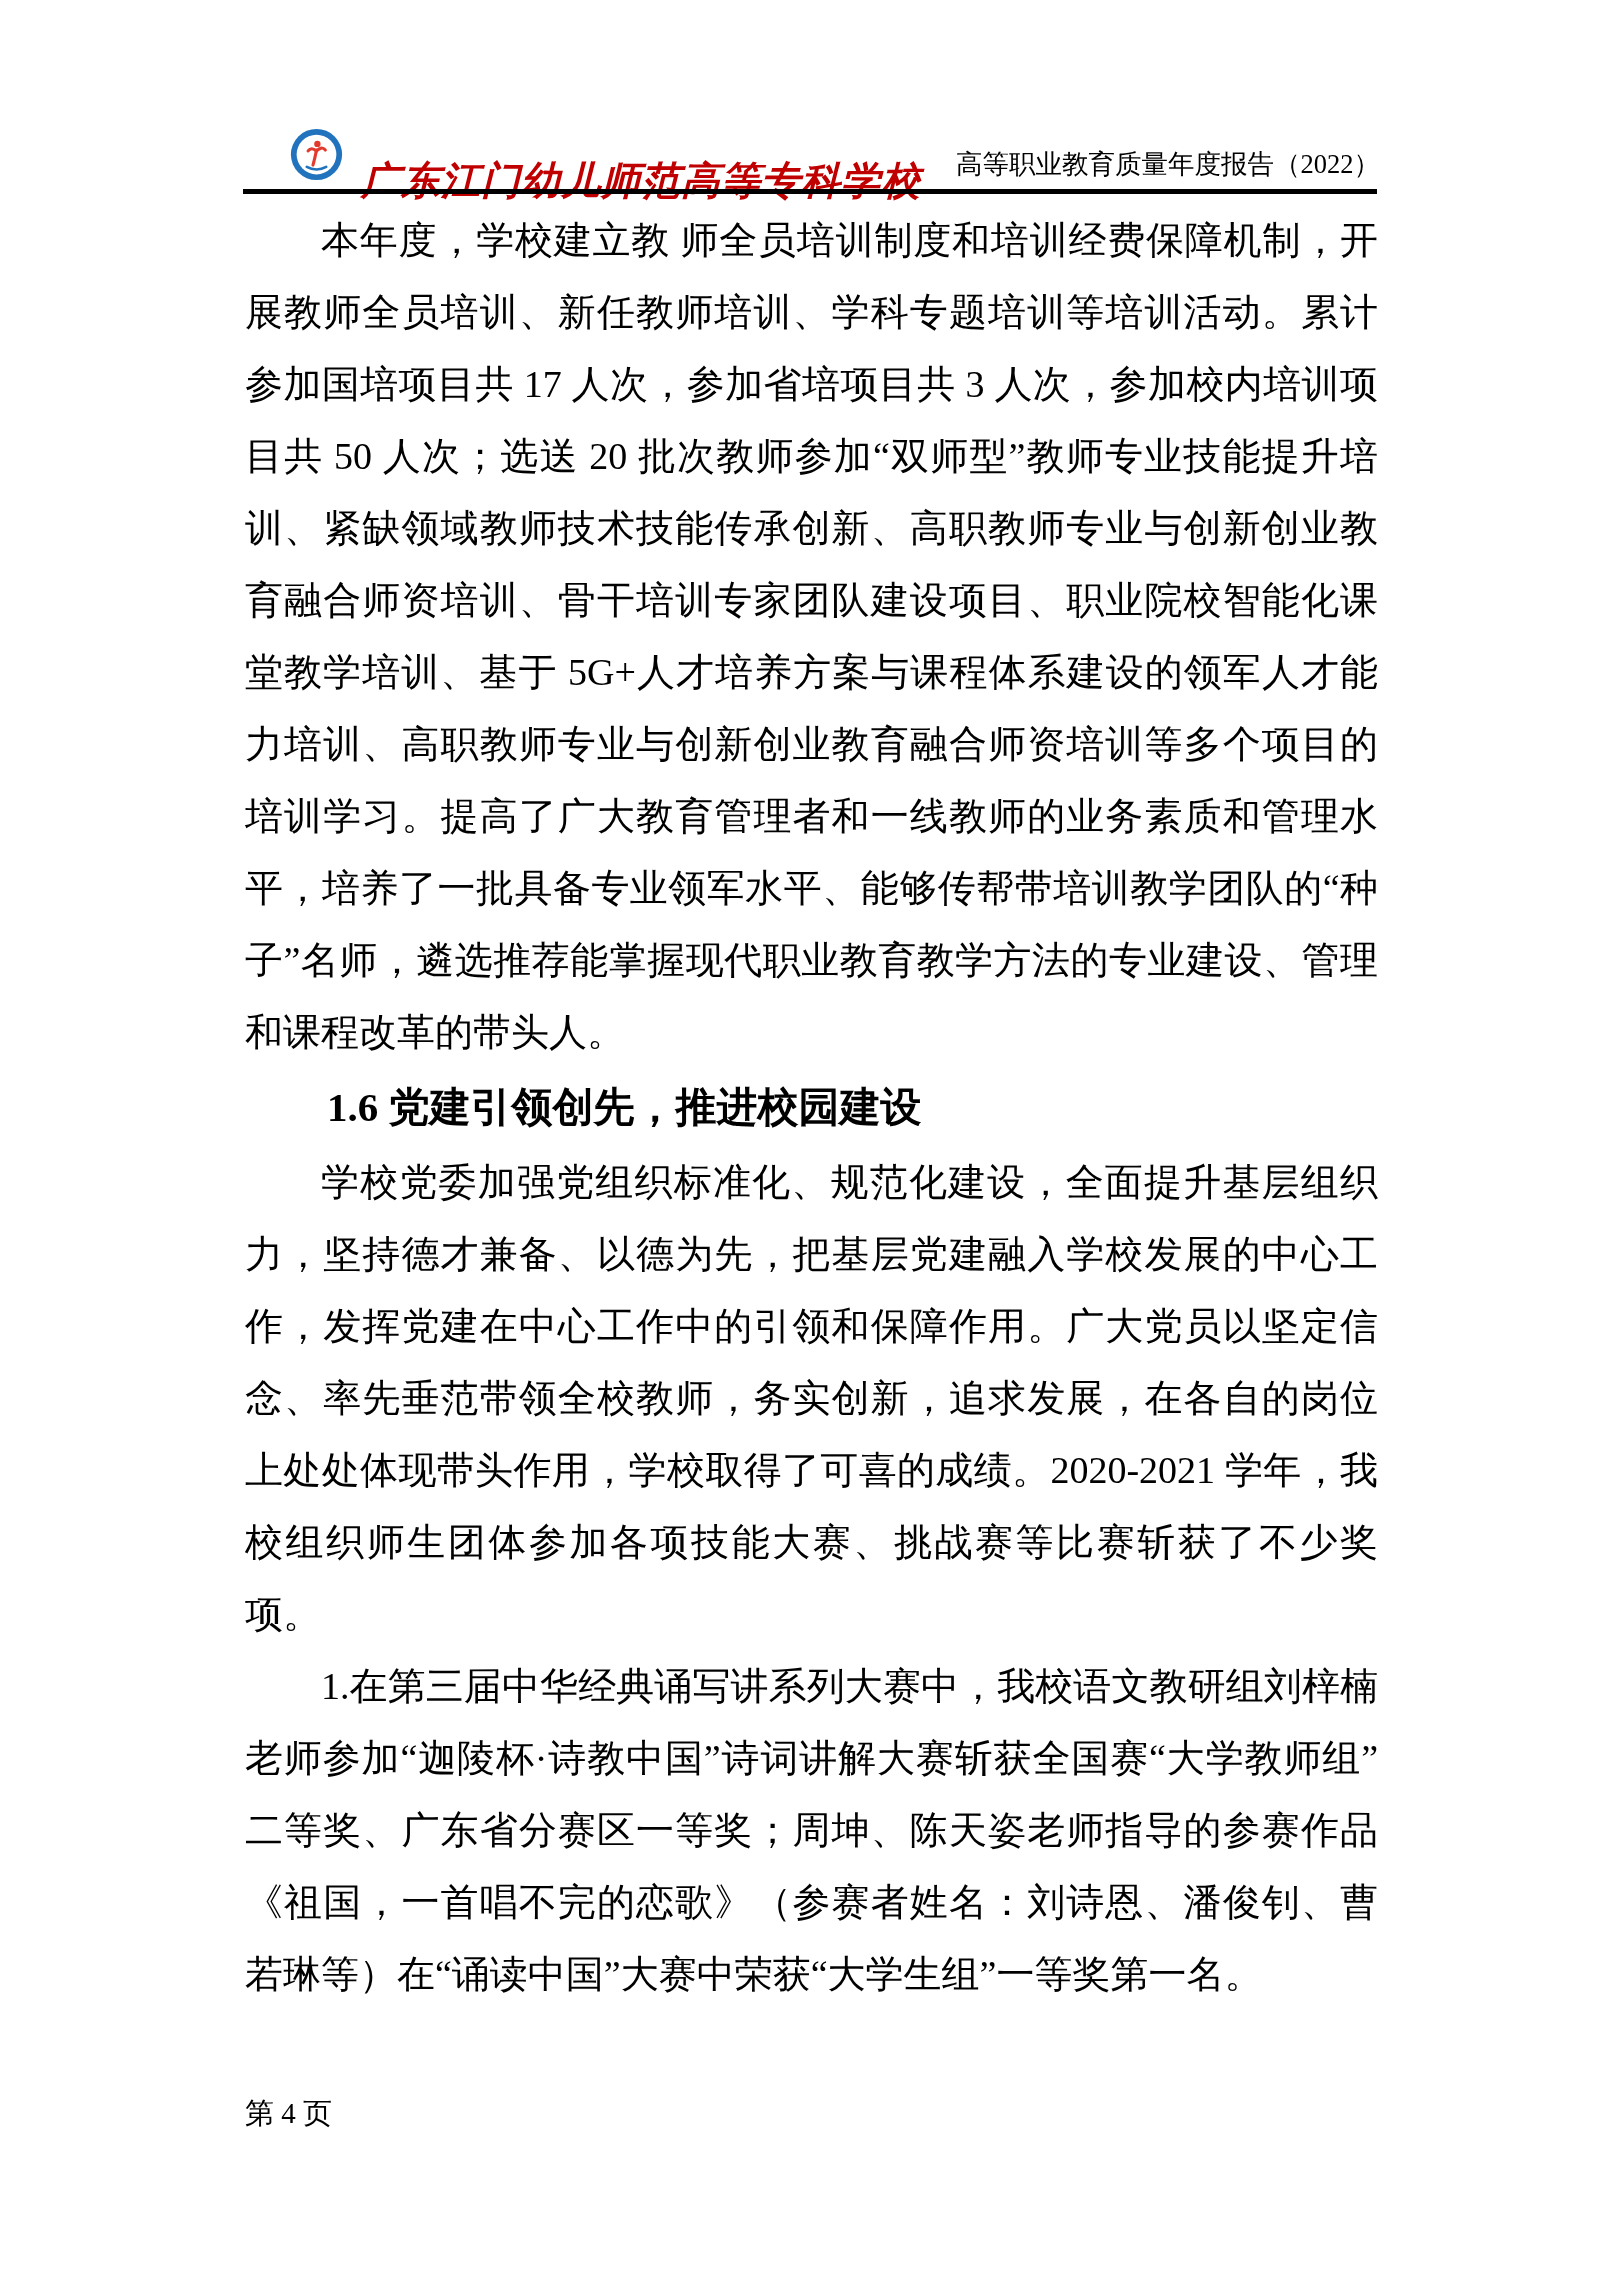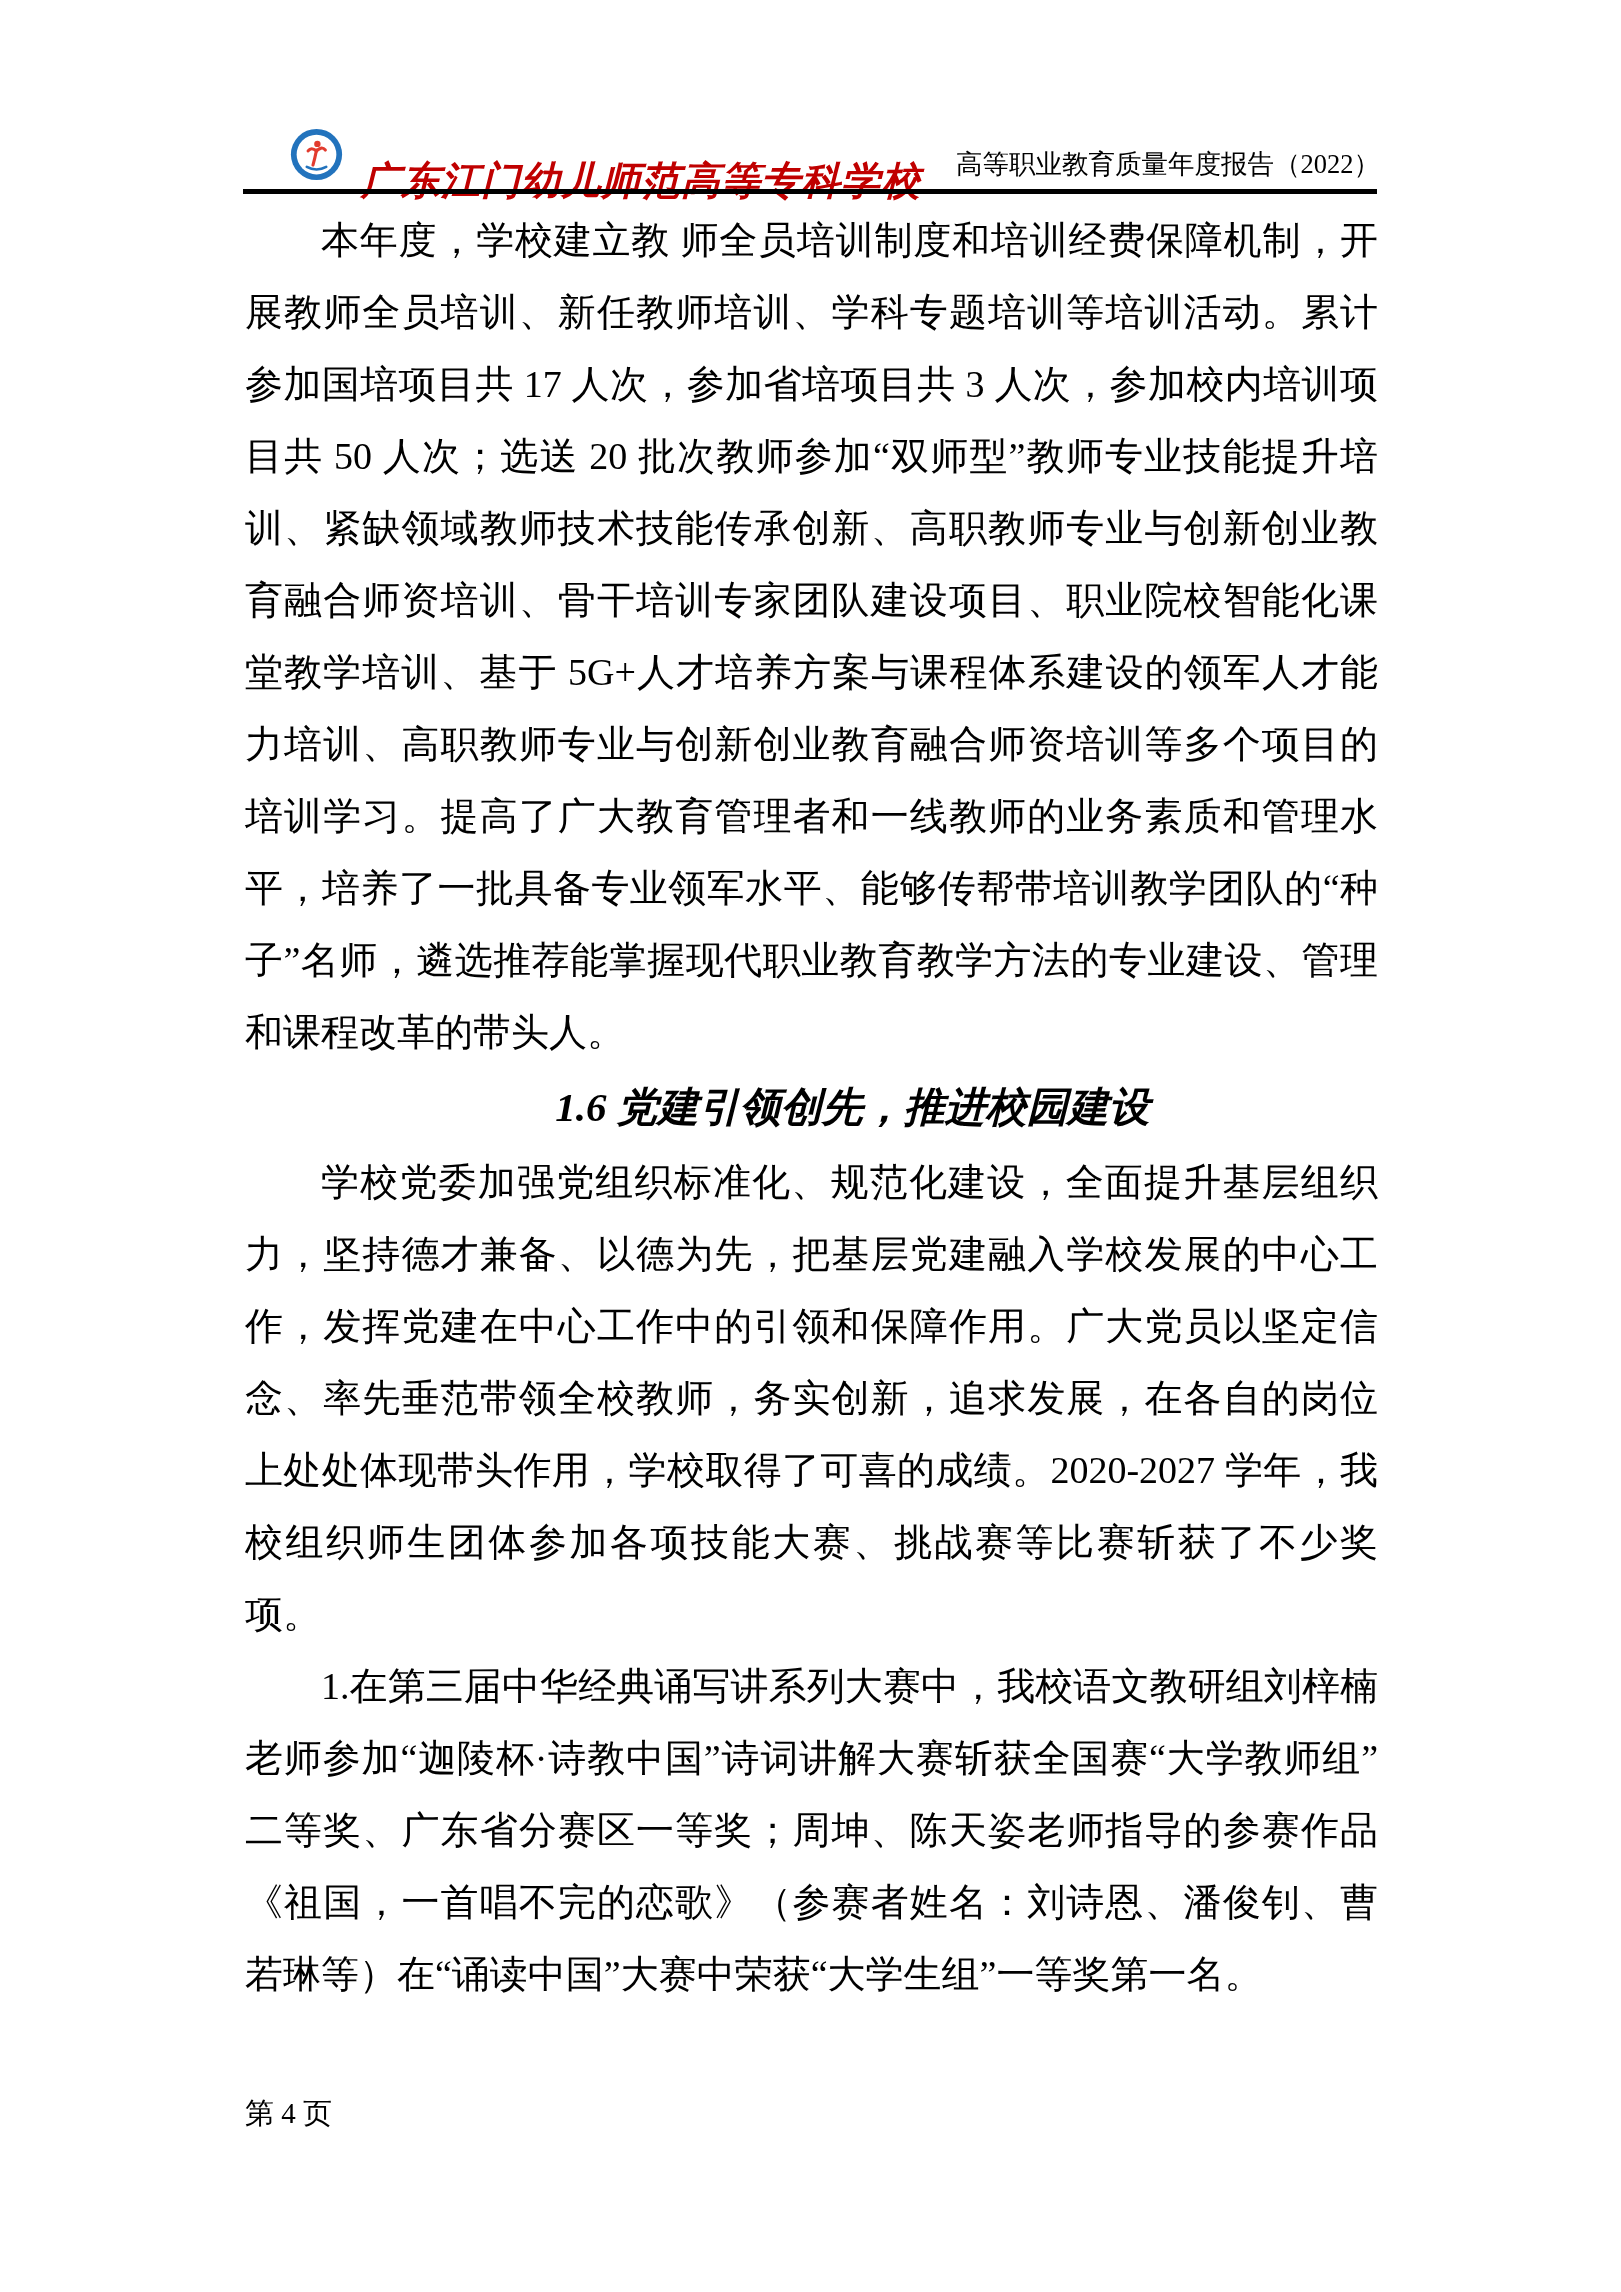--- a/index.html
+++ b/index.html
@@ -70,22 +70,21 @@
   .content p {
     margin: 0;
     text-indent: 2em;
   }
   .section-heading {
     margin: 0;
     font-size: 41px;
     font-weight: bold;
     line-height: 78px;
     text-indent: 2em;
-    text-align: center;
-    font-style: italic;
+    text-align: left;
   }
 
   
   .footer {
     position: absolute;
     left: 245px;
     top: 2094px;
     width: 1133px;
     font-size: 29px;
     color: #000;
@@ -114,21 +113,21 @@
 
   <div class="report-title">高等职业教育质量年度报告（2022）</div>
 
   <div class="header-rule"></div>
 
   <div class="content">
     <p>本年度，学校建立教 师全员培训制度和培训经费保障机制，开展教师全员培训、新任教师培训、学科专题培训等培训活动。累计参加国培项目共 17 人次，参加省培项目共 3 人次，参加校内培训项目共 50 人次；选送 20 批次教师参加“双师型”教师专业技能提升培训、紧缺领域教师技术技能传承创新、高职教师专业与创新创业教育融合师资培训、骨干培训专家团队建设项目、职业院校智能化课堂教学培训、基于 5G+人才培养方案与课程体系建设的领军人才能力培训、高职教师专业与创新创业教育融合师资培训等多个项目的培训学习。提高了广大教育管理者和一线教师的业务素质和管理水平，培养了一批具备专业领军水平、能够传帮带培训教学团队的“种子”名师，遴选推荐能掌握现代职业教育教学方法的专业建设、管理和课程改革的带头人。</p>
 
     <h2 class="section-heading">1.6 党建引领创先，推进校园建设</h2>
 
-    <p>学校党委加强党组织标准化、规范化建设，全面提升基层组织力，坚持德才兼备、以德为先，把基层党建融入学校发展的中心工作，发挥党建在中心工作中的引领和保障作用。广大党员以坚定信念、率先垂范带领全校教师，务实创新，追求发展，在各自的岗位上处处体现带头作用，学校取得了可喜的成绩。2020-2027 学年，我校组织师生团体参加各项技能大赛、挑战赛等比赛斩获了不少奖项。</p>
+    <p>学校党委加强党组织标准化、规范化建设，全面提升基层组织力，坚持德才兼备、以德为先，把基层党建融入学校发展的中心工作，发挥党建在中心工作中的引领和保障作用。广大党员以坚定信念、率先垂范带领全校教师，务实创新，追求发展，在各自的岗位上处处体现带头作用，学校取得了可喜的成绩。2020-2021 学年，我校组织师生团体参加各项技能大赛、挑战赛等比赛斩获了不少奖项。</p>
 
 
     <p>1.在第三届中华经典诵写讲系列大赛中，我校语文教研组刘梓楠老师参加“迦陵杯·诗教中国”诗词讲解大赛斩获全国赛“大学教师组”二等奖、广东省分赛区一等奖；周坤、陈天姿老师指导的参赛作品《祖国，一首唱不完的恋歌》（参赛者姓名：刘诗恩、潘俊钊、曹若琳等）在“诵读中国”大赛中荣获“大学生组”一等奖第一名。</p>
   </div>
 
   <div class="footer">第 4 页</div>
 
 </div>
 
 

